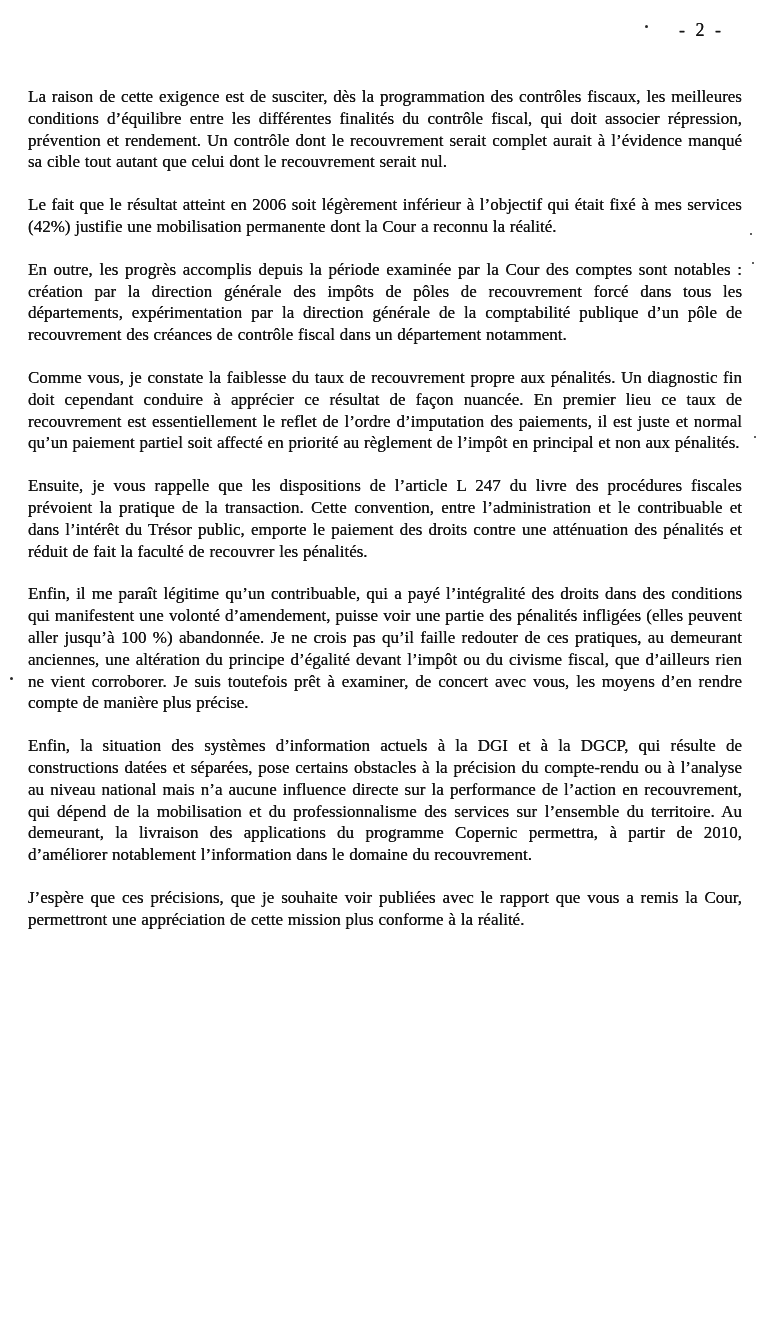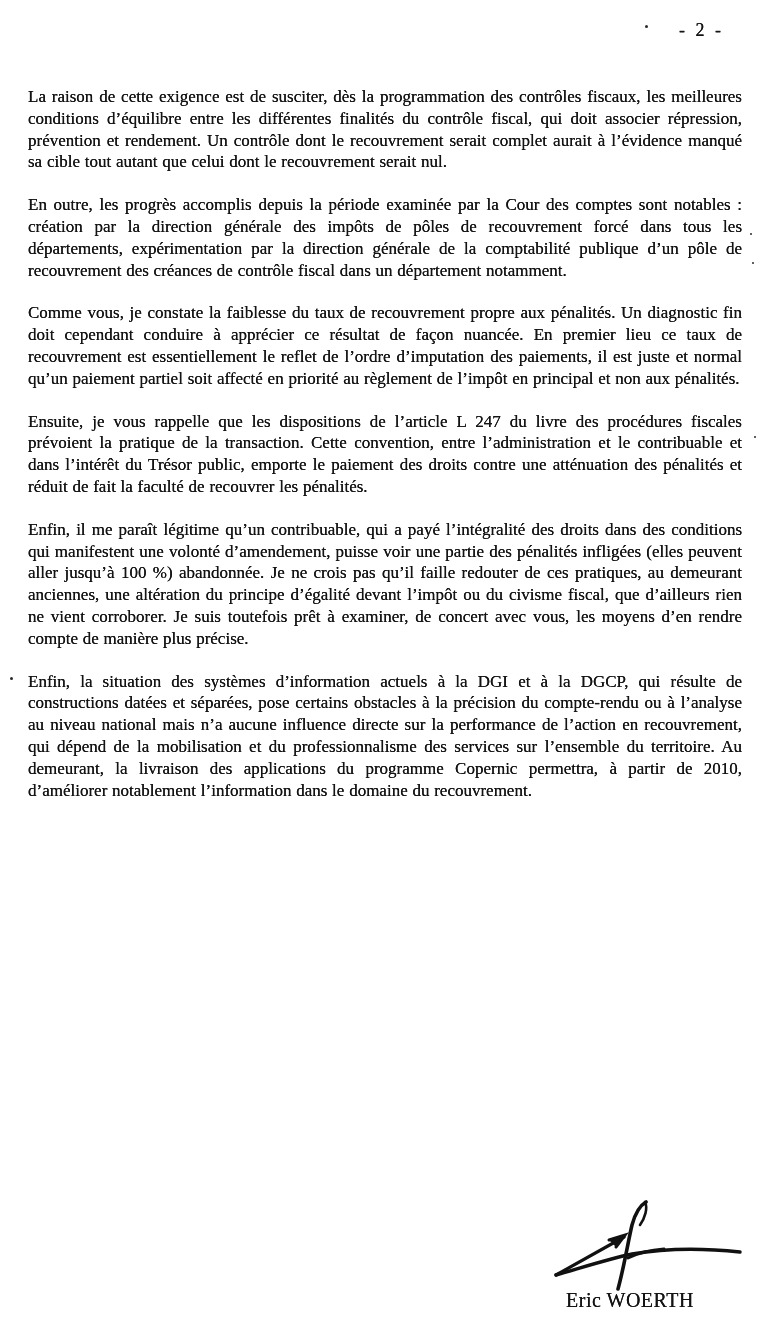--- a/index.html
+++ b/index.html
@@ -67,42 +67,29 @@
 </style>
 </head>
 <body>
 
 <div class="page">
 
   <div class="page-number">- 2 -</div>
 
   <div class="content">
     <p class="para">La raison de cette exigence est de susciter, dès la programmation des contrôles fiscaux, les meilleures conditions d’équilibre entre les différentes finalités du contrôle fiscal, qui doit associer répression, prévention et rendement. Un contrôle dont le recouvrement serait complet aurait à l’évidence manqué sa cible tout autant que celui dont le recouvrement serait nul.</p>
+    <p class="para">Le fait que le résultat atteint en 2006 soit légèrement inférieur à l’objectif qui était fixé à mes services (42%) justifie une mobilisation permanente dont la Cour a reconnu la réalité.</p>
     <p class="para">En outre, les progrès accomplis depuis la période examinée par la Cour des comptes sont notables : création par la direction générale des impôts de pôles de recouvrement forcé dans tous les départements, expérimentation par la direction générale de la comptabilité publique d’un pôle de recouvrement des créances de contrôle fiscal dans un département notamment.</p>
     <p class="para">Comme vous, je constate la faiblesse du taux de recouvrement propre aux pénalités. Un diagnostic fin doit cependant conduire à apprécier ce résultat de façon nuancée. En premier lieu ce taux de recouvrement est essentiellement le reflet de l’ordre d’imputation des paiements, il est juste et normal qu’un paiement partiel soit affecté en priorité au règlement de l’impôt en principal et non aux pénalités.</p>
     <p class="para">Ensuite, je vous rappelle que les dispositions de l’article L 247 du livre des procédures fiscales prévoient la pratique de la transaction. Cette convention, entre l’administration et le contribuable et dans l’intérêt du Trésor public, emporte le paiement des droits contre une atténuation des pénalités et réduit de fait la faculté de recouvrer les pénalités.</p>
     <p class="para">Enfin, il me paraît légitime qu’un contribuable, qui a payé l’intégralité des droits dans des conditions qui manifestent une volonté d’amendement, puisse voir une partie des pénalités infligées (elles peuvent aller jusqu’à 100 %) abandonnée. Je ne crois pas qu’il faille redouter de ces pratiques, au demeurant anciennes, une altération du principe d’égalité devant l’impôt ou du civisme fiscal, que d’ailleurs rien ne vient corroborer. Je suis toutefois prêt à examiner, de concert avec vous, les moyens d’en rendre compte de manière plus précise.</p>
     <p class="para">Enfin, la situation des systèmes d’information actuels à la DGI et à la DGCP, qui résulte de constructions datées et séparées, pose certains obstacles à la précision du compte-rendu ou à l’analyse au niveau national mais n’a aucune influence directe sur la performance de l’action en recouvrement, qui dépend de la mobilisation et du professionnalisme des services sur l’ensemble du territoire. Au demeurant, la livraison des applications du programme Copernic permettra, à partir de 2010, d’améliorer notablement l’information dans le domaine du recouvrement.</p>
+    <p class="para">J’espère que ces précisions, que je souhaite voir publiées avec le rapport que vous a remis la Cour, permettront une appréciation de cette mission plus conforme à la réalité.</p>
   </div>
 
-  <div class="signature-block">
-    <svg class="signature-svg" width="220" height="105" viewBox="0 0 220 105" fill="none" stroke="#111111" stroke-linecap="round">
-
-      <path d="M 92 45 L 24 83" stroke-width="3.2"></path>
-      <path d="M 77 48 L 93 43 L 84 55" stroke-width="3" fill="#111111"></path>
-
-      <path d="M 24 83 C 55 74, 80 66, 100 62 C 140 55, 180 57, 208 60" stroke-width="3.4"></path>
-
-      <path d="M 114 10 C 107 14, 103 22, 100 33 C 96 50, 92 75, 86 97" stroke-width="3.6"></path>
-      <path d="M 113 10 C 116 16, 113 26, 108 33" stroke-width="2.6"></path>
-
-      <path d="M 96 66 C 106 61, 118 58, 132 57" stroke-width="2.8"></path>
-    </svg>
-    <span class="signature-name">Eric WOERTH</span>
-  </div>
 
   <div class="speck" style="left:645px; top:25px; width:3px; height:3px;"></div>
   <div class="speck" style="left:750px; top:233px; width:2px; height:2px;"></div>
   <div class="speck" style="left:752px; top:262px; width:2px; height:2px;"></div>
   <div class="speck" style="left:10px; top:677px; width:3px; height:3px;"></div>
   <div class="speck" style="left:754px; top:436px; width:2px; height:2px;"></div>
 
 </div>
 
 </body></html>

